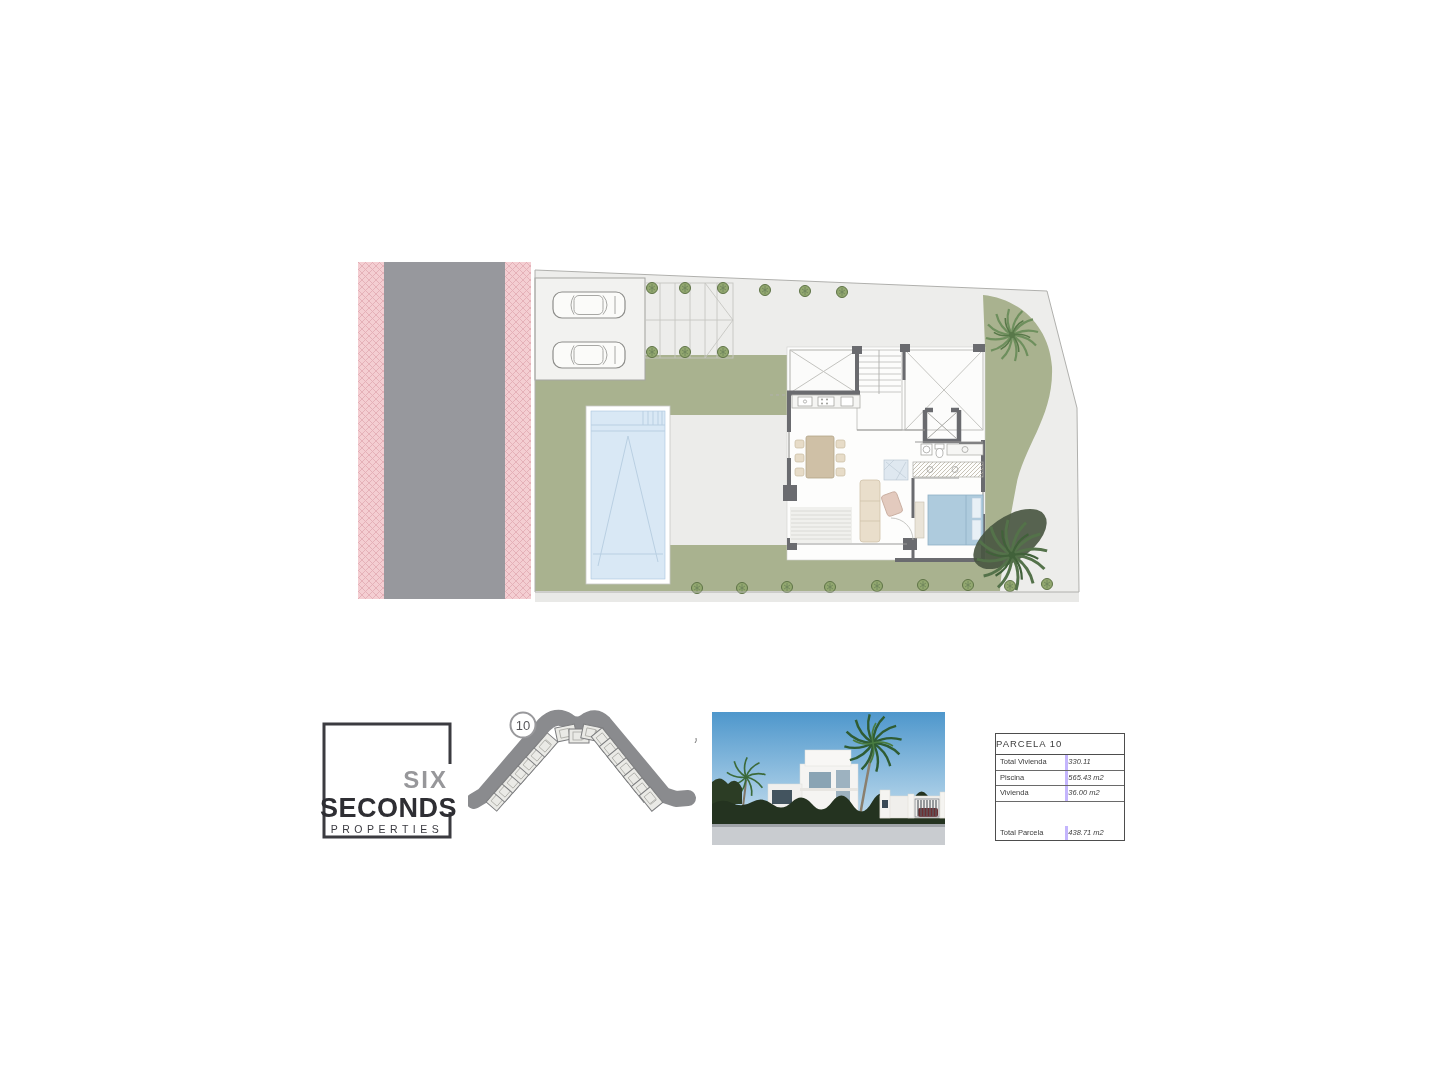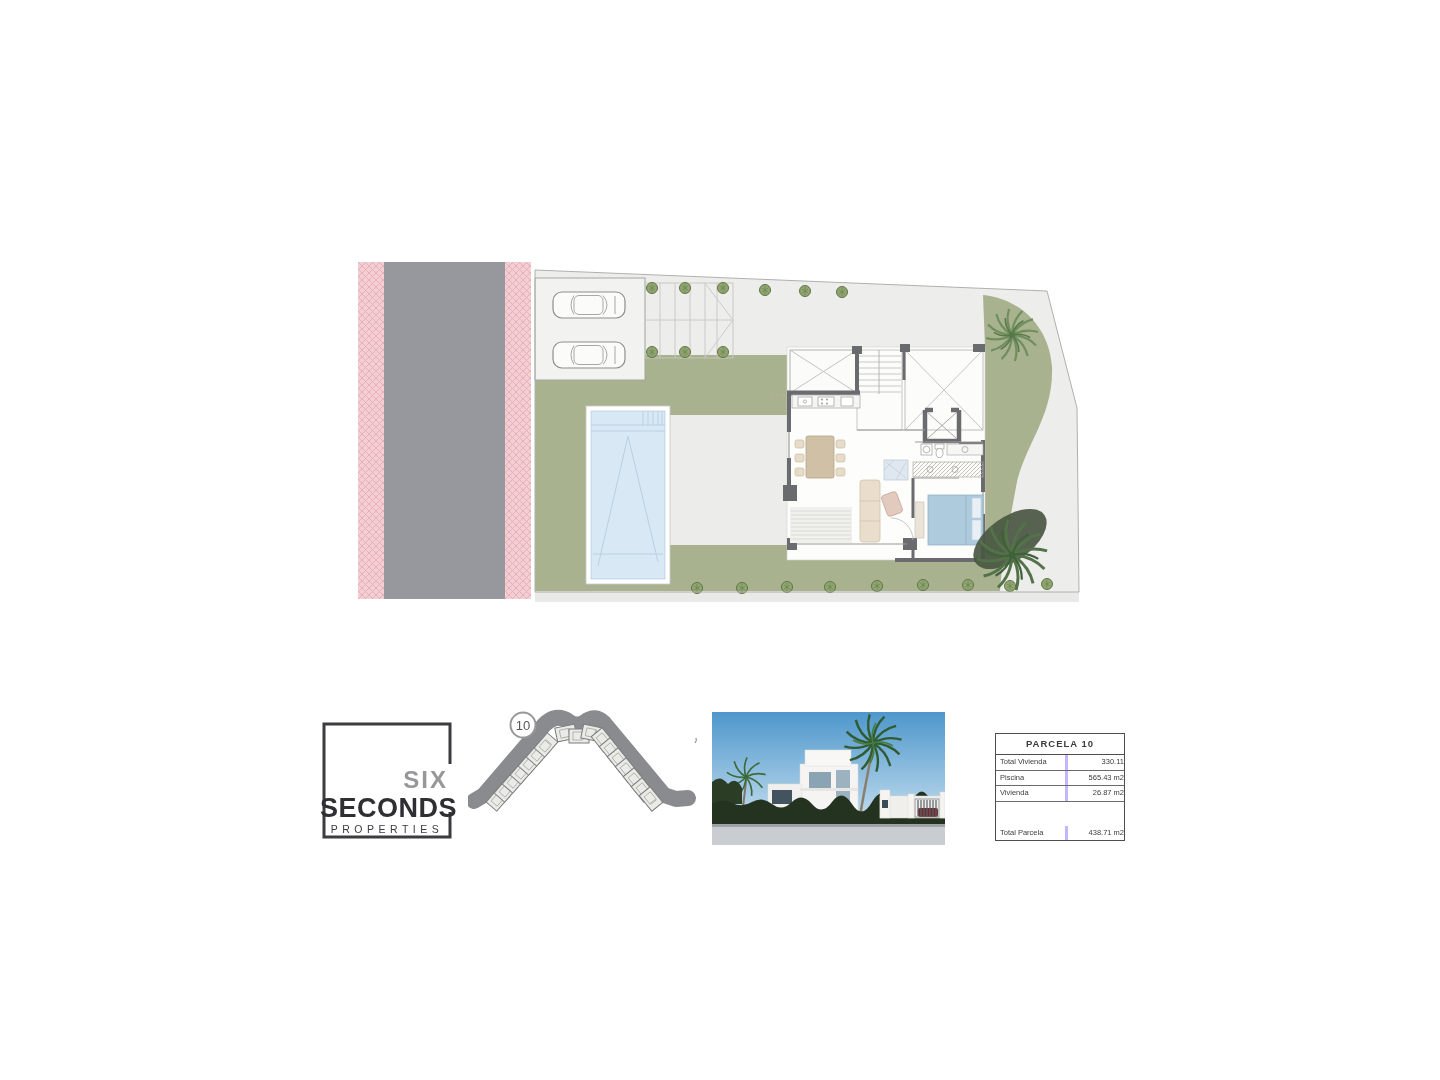--- a/index.html
+++ b/index.html
@@ -1,27 +1,27 @@
 <!DOCTYPE html>
 <html><head>
 <meta charset="utf-8">
 <style>
   html,body{margin:0;padding:0;background:#fff;}
   .page{position:relative;width:1440px;height:1080px;background:#ffffff;overflow:hidden;
         font-family:"Liberation Sans", sans-serif; outline:1px solid #ededed;}
   .abs{position:absolute;}
   
   .parcel-table{left:995px;top:733px;width:128px;border:1.5px solid #4d4d4d;background:#fff;}
-  .pt-header{height:20px;line-height:20px;text-align:center;font-size:9.5px;letter-spacing:1px;
-             color:#3c3c3c;border-bottom:1.5px solid #4d4d4d;font-weight:700;}
+  .pt-header{height:20px;line-height:20px;font-size:9.5px;letter-spacing:1px;
+             color:#3c3c3c;border-bottom:1.5px solid #4d4d4d;font-weight:400;}
   .pt-row{display:flex;height:14.5px;line-height:14.5px;font-size:7.5px;color:#3c3c3c;
           border-bottom:1px solid #6a6a6a;}
   .pt-row:last-child{border-bottom:none;margin-top:24px;}
   .pt-label{width:54%;padding-left:4px;border-right:3px solid #c4b5fd;white-space:nowrap;overflow:hidden;}
-  .pt-value{width:46%;text-align:right;white-space:nowrap;}
+  .pt-value{width:46%;text-align:left;white-space:nowrap;font-style:italic;}
   svg text{font-family:"Liberation Sans", sans-serif;}
 </style>
 </head>
 <body>
 
 <div class="page">
 
   <svg class="abs" style="left:355px;top:252px" width="735" height="355" viewBox="0 0 735 355">
     <defs>
       <pattern id="pinkhatch" width="7" height="7" patternUnits="userSpaceOnUse">
@@ -391,21 +391,21 @@
     <div class="pt-row">
       <div class="pt-label">Total Vivienda</div>
       <div class="pt-value">330.11</div>
     </div>
     <div class="pt-row">
       <div class="pt-label">Piscina</div>
       <div class="pt-value">565.43 m2</div>
     </div>
     <div class="pt-row">
       <div class="pt-label">Vivienda</div>
-      <div class="pt-value">26.87 m2</div>
+      <div class="pt-value">36.00 m2</div>
     </div>
     <div class="pt-row">
       <div class="pt-label">Total Parcela</div>
       <div class="pt-value">438.71 m2</div>
     </div>
   </div>
 
 </div>
 
 </body></html>

